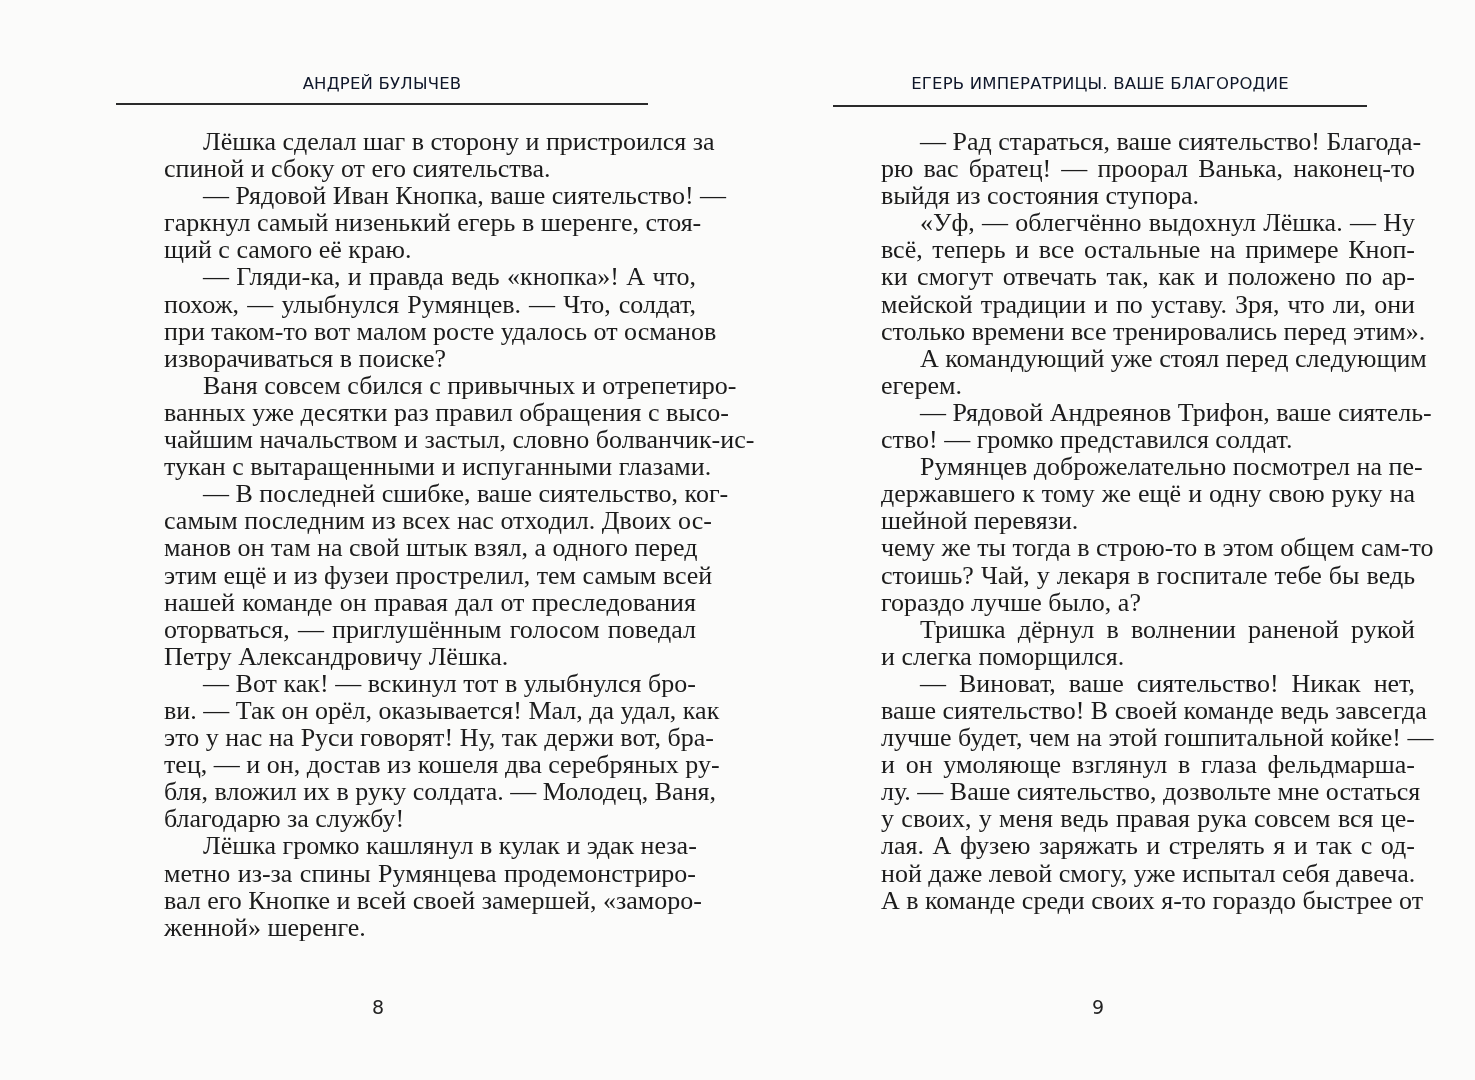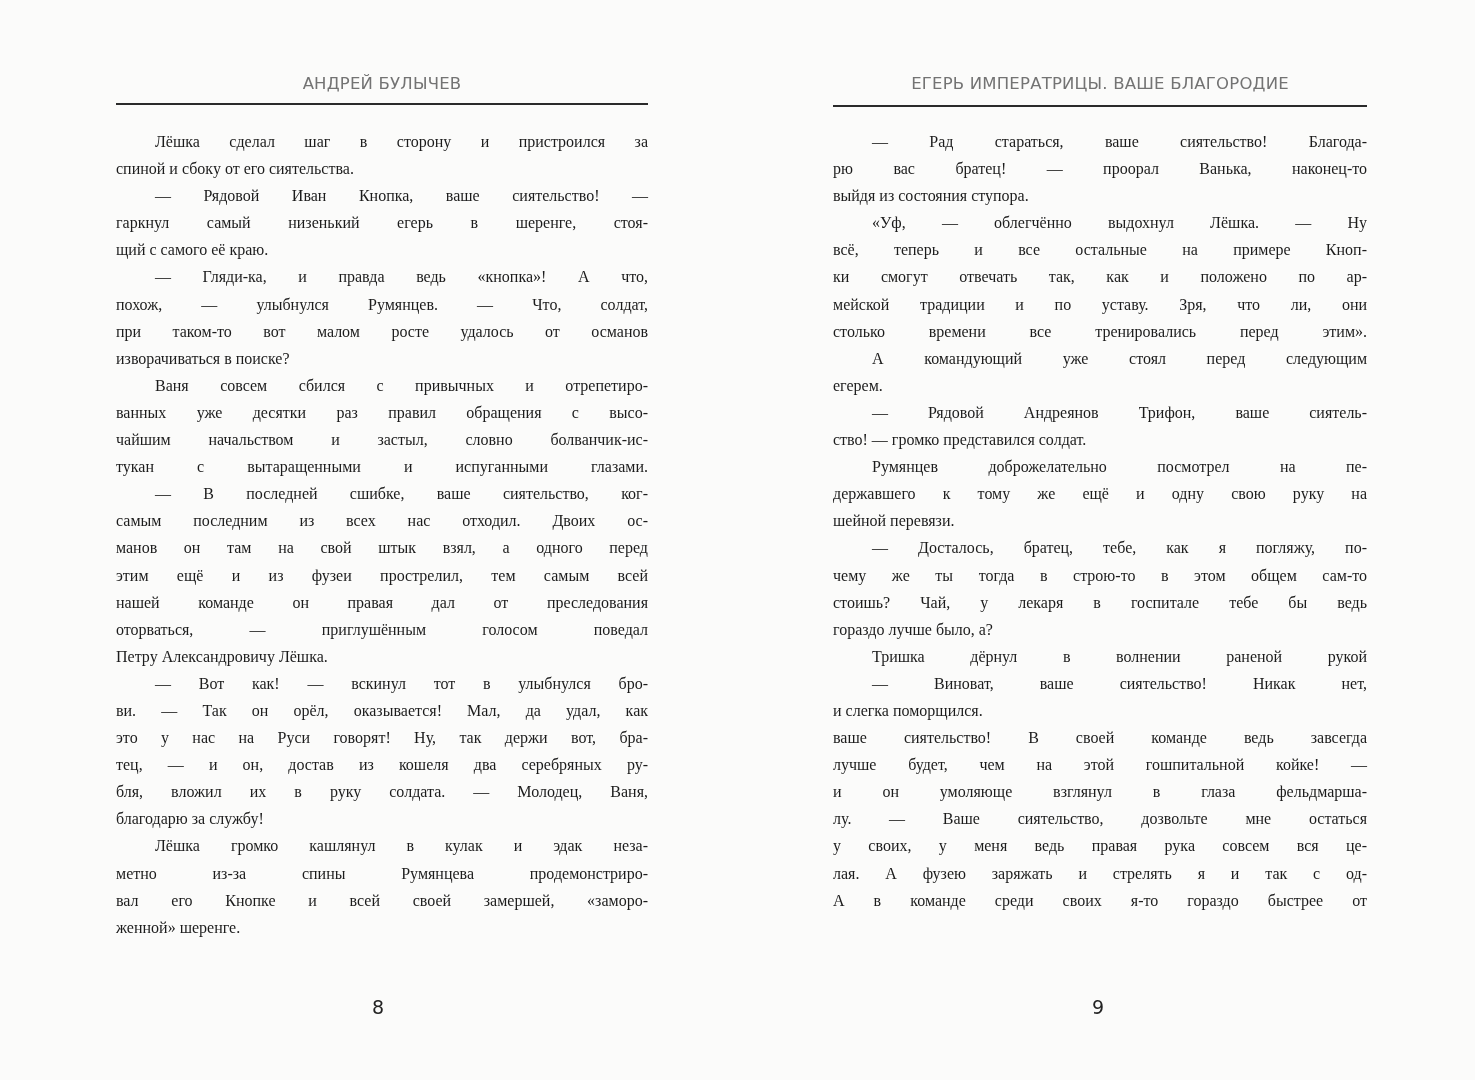--- a/index.html
+++ b/index.html
@@ -22,34 +22,35 @@
   }
   .page-left { left: 0; width: 737px; }
   .page-right { left: 737px; width: 738px; }
 
   .running-head {
     position: absolute;
     top: 74px;
     font-family: "DejaVu Sans", sans-serif;
     font-size: 16.5px;
     letter-spacing: 0.2px;
-    color: #737373;
+    color: #0f172a;
     text-align: center;
     white-space: nowrap;
   }
   .rule {
     position: absolute;
     height: 2px;
     background: #2a2a2a;
   }
   .text-block {
     position: absolute;
     top: 128px;
-    font-size: 16px;
+    font-size: 26px;
     line-height: 27.1px;
+    margin-left: 48px;
   }
   .line {
     display: block;
     height: 27.1px;
     white-space: nowrap;
     text-align: justify;
     text-align-last: justify;
     overflow: visible;
   }
   .line.indent { padding-left: 39px; }
@@ -115,29 +116,29 @@
       <span class="line">ки смогут отвечать так, как и положено по ар-</span>
       <span class="line">мейской традиции и по уставу. Зря, что ли, они</span>
       <span class="line">столько времени все тренировались перед этим».</span>
       <span class="line indent">А командующий уже стоял перед следующим</span>
       <span class="line last">егерем.</span>
       <span class="line indent">— Рядовой Андреянов Трифон, ваше сиятель-</span>
       <span class="line last">ство! — громко представился солдат.</span>
       <span class="line indent">Румянцев доброжелательно посмотрел на пе-</span>
       <span class="line">державшего к тому же ещё и одну свою руку на</span>
       <span class="line last">шейной перевязи.</span>
-      <span class="line indent">— Досталось, братец, тебе, как я погляжу, по-</span>
       <span class="line">чему же ты тогда в строю-то в этом общем сам-то</span>
       <span class="line">стоишь? Чай, у лекаря в госпитале тебе бы ведь</span>
       <span class="line last">гораздо лучше было, а?</span>
       <span class="line indent">Тришка дёрнул в волнении раненой рукой</span>
+      <span class="line last">и слегка поморщился.</span>
       <span class="line indent">— Виноват, ваше сиятельство! Никак нет,</span>
-      <span class="line last">и слегка поморщился.</span>
       <span class="line">ваше сиятельство! В своей команде ведь завсегда</span>
       <span class="line">лучше будет, чем на этой гошпитальной койке! —</span>
       <span class="line">и он умоляюще взглянул в глаза фельдмарша-</span>
       <span class="line">лу. — Ваше сиятельство, дозвольте мне остаться</span>
       <span class="line">у своих, у меня ведь правая рука совсем вся це-</span>
       <span class="line">лая. А фузею заряжать и стрелять я и так с од-</span>
+      <span class="line">ной даже левой смогу, уже испытал себя давеча.</span>
       <span class="line">А в команде среди своих я-то гораздо быстрее от</span>
     </div>
   <div class="folio" style="left:355px;">9</div>
 </div>
 
 </body></html>

